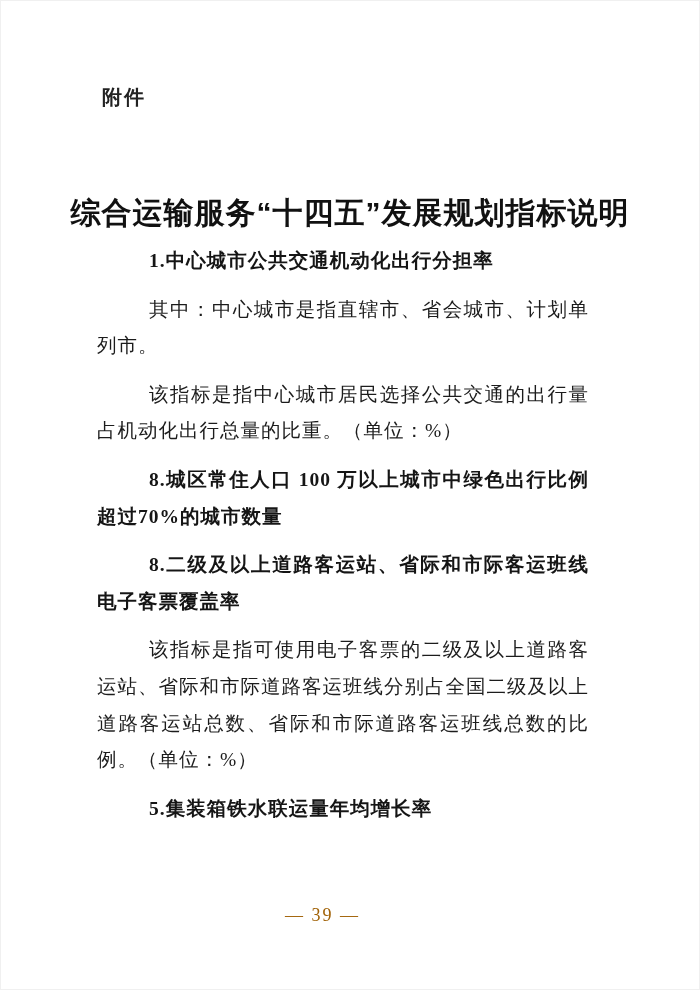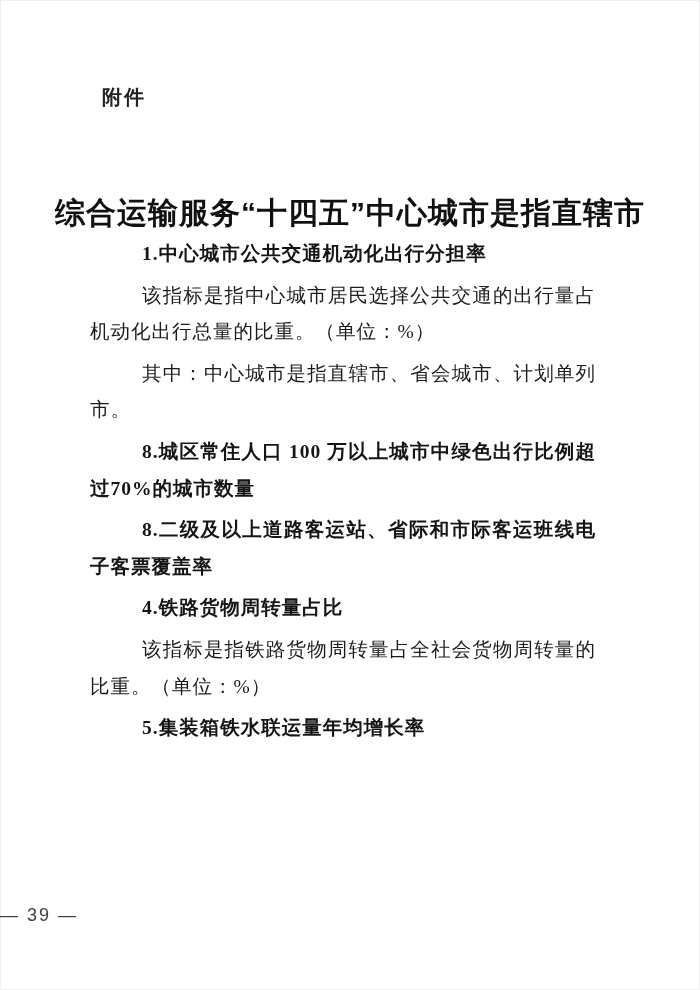--- a/index.html
+++ b/index.html
@@ -48,68 +48,65 @@
     width: 516px;
     font-family: "Liberation Serif", "DejaVu Serif", serif;
     font-size: 19.5px;
     line-height: 36.6px;
     letter-spacing: 1px;
     text-align: justify;
     text-justify: inter-character;
     color: #1c1c1c;
   }
   .doc-body p {
-    margin: 5px;
+    margin: 12px;
     text-indent: 52px;
   }
   .doc-body p.heading {
     font-weight: bold;
     color: #151515;
   }
   .page-number {
     position: absolute;
     left: 0;
     top: 905px;
     width: 645px;
-    text-align: left;
-    font-family: Liberation Sans, sans-serif;
+    text-align: center;
+    font-family: Liberation Serif, serif;
     font-size: 18px;
     letter-spacing: 2px;
-    color: #404040;
+    color: #a16207;
   }
 </style>
 </head>
 <body>
 
 <div class="page">
 
   <div class="attachment">附件</div>
 
-  <h1 class="doc-title">综合运输服务“十四五”中心城市是指直辖市</h1>
+  <h1 class="doc-title">综合运输服务“十四五”发展规划指标说明</h1>
 
   <div class="doc-body">
 
       <div class="section">
         <p class="heading">1.中心城市公共交通机动化出行分担率</p>
-      <p class="para">该指标是指中心城市居民选择公共交通的出行量占机动化出行总量的比重。（单位：%）</p>
-        <p class="para">其中：中心城市是指直辖市、省会城市、计划单列市。</p>
+      <p class="para">其中：中心城市是指直辖市、省会城市、计划单列市。</p>
+        <p class="para">该指标是指中心城市居民选择公共交通的出行量占机动化出行总量的比重。（单位：%）</p>
       </div>
 
       <div class="section">
         <p class="heading">8.城区常住人口 100 万以上城市中绿色出行比例超过70%的城市数量</p>
       </div>
 
       <div class="section">
         <p class="heading">8.二级及以上道路客运站、省际和市际客运班线电子客票覆盖率</p>
+      <p class="para">该指标是指可使用电子客票的二级及以上道路客运站、省际和市际道路客运班线分别占全国二级及以上道路客运站总数、省际和市际道路客运班线总数的比例。（单位：%）</p>
       </div>
 
-      <div class="section">
-        <p class="heading">4.铁路货物周转量占比</p>
-      <p class="para">该指标是指铁路货物周转量占全社会货物周转量的比重。（单位：%）</p>
-      </div>
 
       <div class="section">
         <p class="heading">5.集装箱铁水联运量年均增长率</p>
       </div>
     </div>
 
   <div class="page-number">— 39 —</div>
 
 </div>
 

